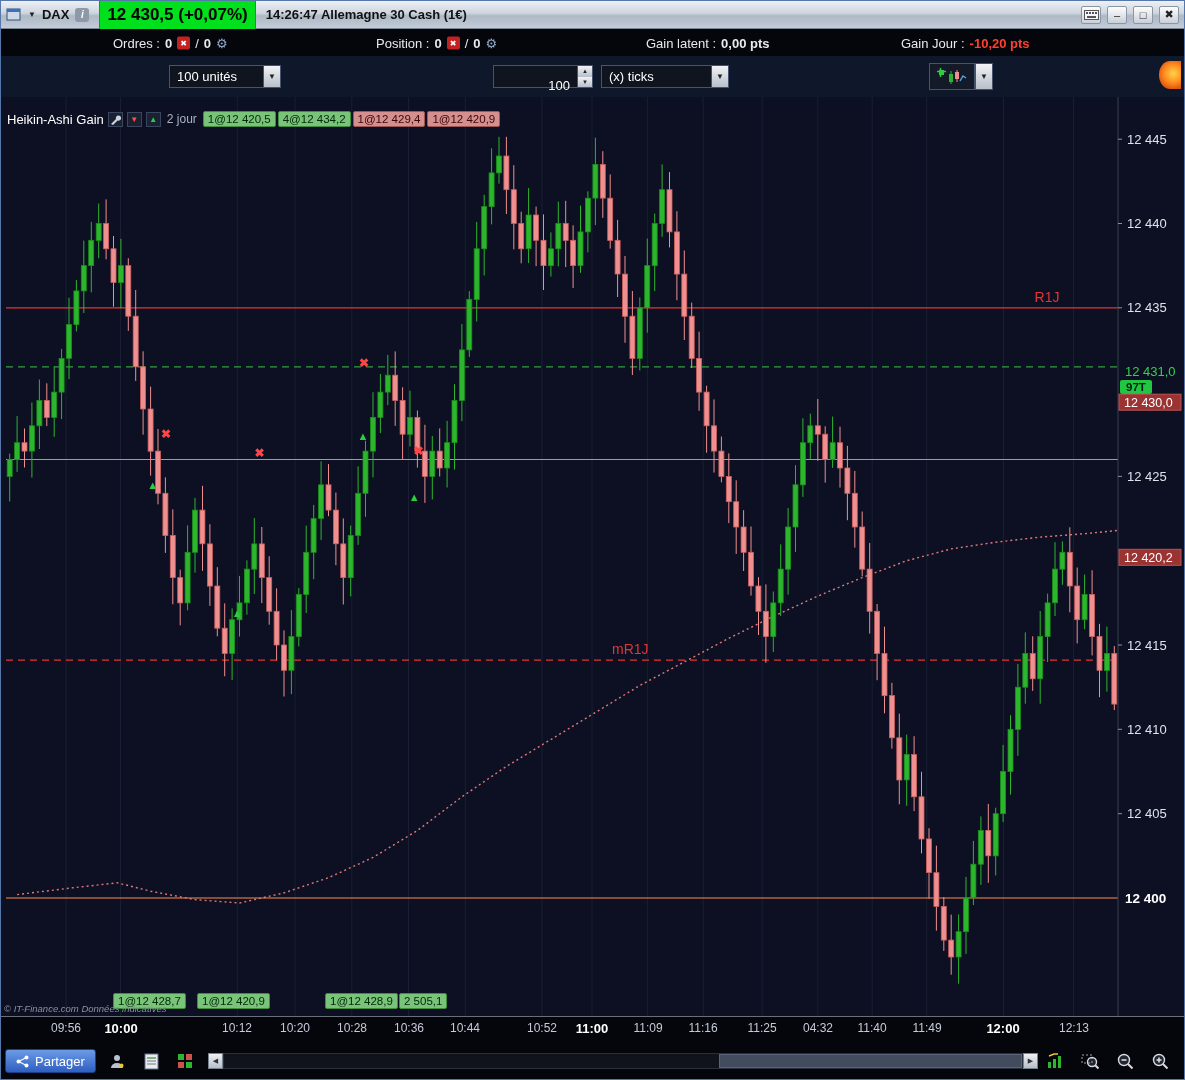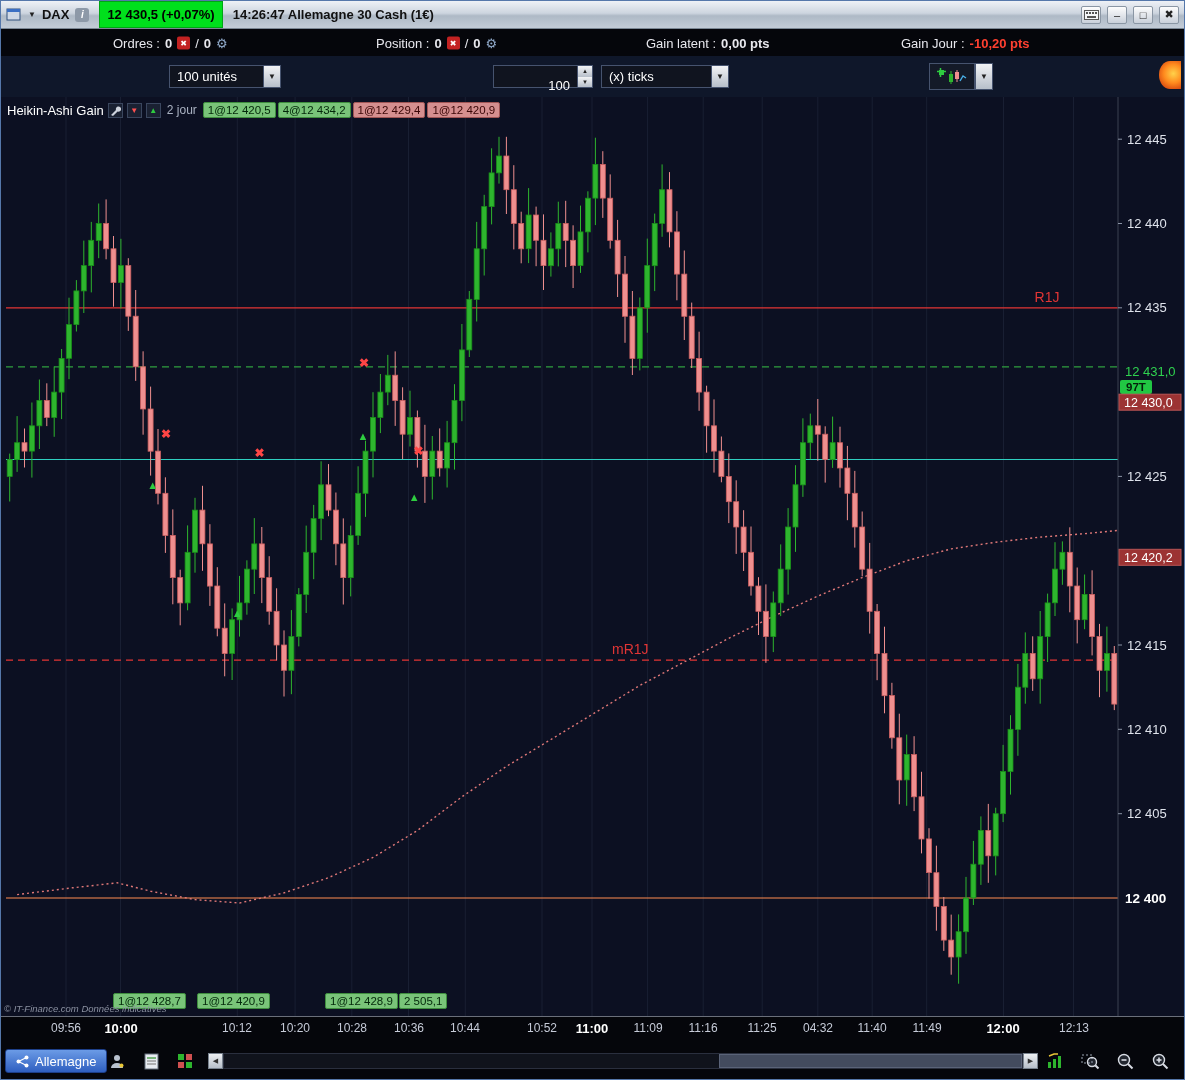--- a/index.html
+++ b/index.html
@@ -9,21 +9,21 @@
   
   .titlebar{height:28px;display:flex;align-items:center;gap:6px;padding:0 5px;
     background:linear-gradient(180deg,#eef1f6 0%,#cdd5df 45%,#aeb9c6 55%,#c3ccd7 100%);
     border-bottom:1px solid #7b8794;color:#111;}
   .w-icon{width:16px;height:14px;display:inline-flex;}
   .tb-chev{font-size:8px;color:#222;cursor:pointer;}
   .tb-sym{font-weight:bold;font-size:13px;}
   .tb-info{width:14px;height:14px;border-radius:3px;background:#8d99a8;color:#fff;
     font-size:10px;font-weight:bold;display:inline-flex;align-items:center;justify-content:center;font-style:italic;}
   .quote-badge{background:#00e01c;border:1px solid #00a614;color:#000;font-weight:bold;
-    font-size:13px;padding:5px 7px;margin-left:4px;}
+    font-size:17px;padding:5px 7px;margin-left:4px;}
   .tb-text{font-weight:bold;font-size:13px;margin-left:4px;}
   .tb-spacer{flex:1;}
   .tb-btn{width:20px;height:18px;display:inline-flex;align-items:center;justify-content:center;
     background:linear-gradient(#fdfdfd,#c9d0da);border:1px solid #8a96a4;font-size:11px;
     color:#222;cursor:pointer;border-radius:2px;}
   
   .statsbar{position:relative;height:27px;background:#05060b;color:#e8e8ee;font-size:13px;}
   .sgroup{position:absolute;top:50%;transform:translateY(-50%);display:flex;align-items:center;gap:5px;white-space:nowrap;}
   .sg1{left:112px;} .sg2{left:375px;} .sg3{left:645px;} .sg4{left:900px;}
   .sval{font-weight:bold;}
@@ -52,21 +52,21 @@
   .stream{position:absolute;right:3px;top:5px;width:22px;height:28px;border-radius:50% 0 0 50%;
     background:radial-gradient(circle at 65% 45%,#ffd24a 0%,#ff8a1e 45%,#d84a10 80%);cursor:pointer;}
   
   .chart{position:relative;height:920px;background:#0c1022;border-bottom:1px solid #6a6f7a;}
   #svg-mount{position:absolute;left:0;top:0;}
   .overlay{position:absolute;left:6px;top:3px;display:flex;align-items:center;gap:4px;z-index:3;}
   .ind-label{color:#fff;font-size:13px;white-space:nowrap;}
   .mini{width:15px;height:15px;display:inline-flex;align-items:center;justify-content:center;
     background:#1a2132;border:1px solid #3a465e;font-size:8px;cursor:pointer;}
   .sellb{color:#ff5050;} .buyb{color:#2ecc40;}
-  .period{color:#aab2c2;font-size:12px;margin:3px 2px;}
+  .period{color:#aab2c2;font-size:12px;margin:12px 2px;}
   .tag{font-size:11.5px;height:16px;line-height:15px;padding:0 4px;border-radius:2px;
     white-space:nowrap;display:inline-block;cursor:pointer;}
   .tag.green{background:#79c479;border:1px solid #3e8e3e;color:#03280a;}
   .tag.red{background:#d58f8f;border:1px solid #a05555;color:#3a0606;}
   #order-tags{display:inline-flex;gap:2px;}
   #bottom-tags .tag{position:absolute;top:896px;z-index:3;}
   .watermark{position:absolute;left:3px;bottom:2px;color:#8a90a0;font-size:9.5px;z-index:3;font-style:italic;}
   
   .timeaxis{position:relative;height:25px;background:#05060b;}
   .timeaxis span{position:absolute;top:4px;transform:translateX(-50%);color:#c6cbd8;font-size:12px;}
@@ -587,21 +587,21 @@
 
   <div class="bottombar">
     <button class="share">
       <svg width="13" height="13" viewBox="0 0 13 13">
         <circle cx="10.5" cy="2.5" r="2" fill="#fff"></circle>
           <circle cx="2.5" cy="6.5" r="2" fill="#fff"></circle>
           <circle cx="10.5" cy="10.5" r="2" fill="#fff"></circle>
         <line x1="2.5" y1="6.5" x2="10.5" y2="2.5" stroke="#fff" stroke-width="1.2"></line>
         <line x1="2.5" y1="6.5" x2="10.5" y2="10.5" stroke="#fff" stroke-width="1.2"></line>
       </svg>
-      <span>Allemagne</span>
+      <span>Partager</span>
     </button>
     <span class="bb-ic i1">
       <svg width="16" height="16" viewBox="0 0 16 16">
           <circle cx="8" cy="5" r="3" fill="#b9c2cf"></circle>
           <path d="M2 15 a6 5 0 0 1 12 0 z" fill="#b9c2cf"></path>
           <circle cx="12.5" cy="12.5" r="2" fill="#e8c636"></circle>
         </svg>
     </span>
     <span class="bb-ic i2">
       <svg width="15" height="17" viewBox="0 0 15 17">

